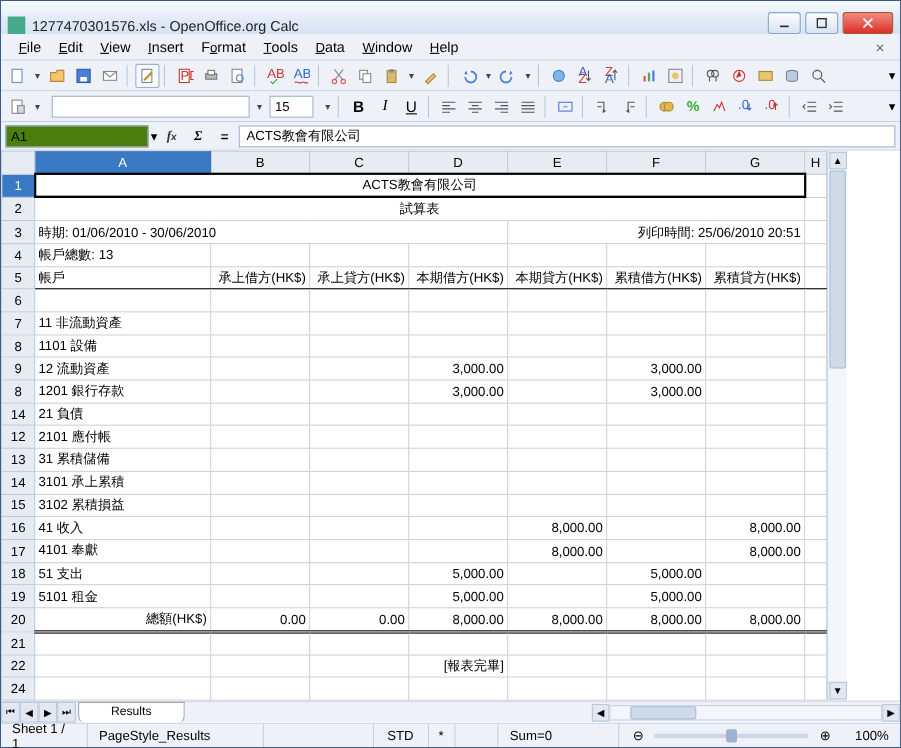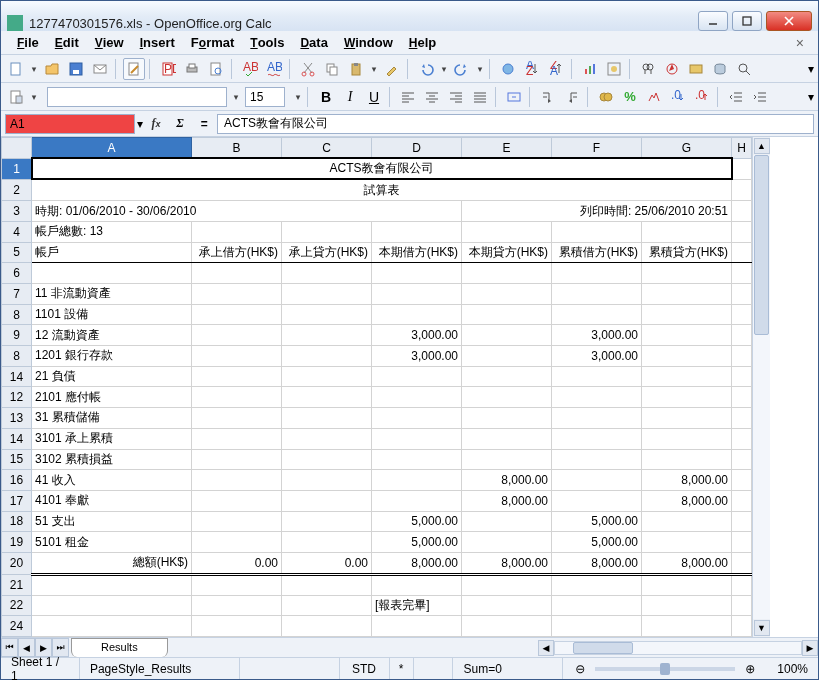--- a/index.html
+++ b/index.html
@@ -9,52 +9,52 @@
 
 .titlebar { height: 30px; background: linear-gradient(#f7fbff,#e3ecf7,#d7e3f3); display: flex; align-items: flex-end; padding: 0 6px; position: relative; }
 .titlebar .icon { width: 16px; height: 16px; background: #4a8; margin-right: 6px; display: inline-block; }
 .titlebar .title { flex: 1; color: #222; font-size: 13px; }
 .win-controls { display: flex; gap: 0; }
 .win-btn { width: 30px; height: 20px; border: 1px solid #8fa5c4; border-radius: 3px; margin-left: 4px; display: flex; align-items: center; justify-content: center; background: linear-gradient(#fafcff,#d8e4f2); }
 .win-btn.close { background: linear-gradient(#f28b82,#d93025); border-color: #a52; width: 46px; }
 .win-btn svg { width: 10px; height: 10px; }
 
 .menubar { height: 24px; display: flex; align-items: center; padding: 0 8px; background: #eef2f8; border-bottom: 1px solid #c6d2e2; position: relative; }
-.menu-item { padding: 3px 8px; cursor: default; font-size: 13px; font-weight: bold; }
+.menu-item { padding: 3px 8px; cursor: default; font-size: 13px; }
 .menu-item u { text-decoration: underline; }
 .menu-close { margin-left: auto; color: #666; font-size: 14px; padding: 0 6px; }
 
 .toolbar { min-height: 28px; display: flex; align-items: center; padding: 2px 4px; background: #eef2f8; border-bottom: 1px solid #c6d2e2; gap: 2px; flex-wrap: nowrap; }
 .tbtn { width: 22px; height: 22px; display: flex; align-items: center; justify-content: center; border-radius: 2px; cursor: default; }
 .tsep { width: 4px; height: 20px; border-left: 1px solid #b9c7da; margin: 0 2px; }
 .toolbar .dd { width:10px; display:flex; align-items:center; justify-content:center; color:#444; font-size:9px;}
 .toolbar svg { width: 16px; height: 16px; }
 .toolbar .chev { margin-left:auto; display:flex; gap:2px; align-items:center; }
 
 .formatbar select, .formatbar input { height: 20px; border: 1px solid #9eb1cd; background: #fff; font-size: 12px; padding: 0 4px; }
 .formatbar .font-name { width: 180px; margin:0 2px 0 6px; }
 .formatbar .font-size { width: 40px; margin:0 6px 0 2px; }
 .fb-btn { width:22px; height:22px; display:flex;align-items:center;justify-content:center; }
 
 .cellref-bar { height: 26px; display:flex; align-items:center; background:#eef2f8; border-bottom:1px solid #c6d2e2; padding: 2px 4px; gap:2px; }
-.cellref-bar .name-box { width: 130px; height:20px; border:1px solid #9eb1cd; background:#ef4444; padding:1px 4px; }
+.cellref-bar .name-box { width: 130px; height:20px; border:1px solid #9eb1cd; background:#4d7c0f; padding:1px 4px; }
 .cellref-bar .fx { width:22px; height:22px; display:flex;align-items:center;justify-content:center; font-style:italic; font-weight:bold; }
 .cellref-bar .formula-input { flex:1; height:20px; border:1px solid #9eb1cd; background:#fff; padding:1px 6px; }
 
 .sheet-area { flex:1; display:flex; flex-direction:column; background:#fff; overflow:hidden; position:relative; }
 .grid-wrap { flex:1; display:flex; overflow:hidden; }
 .grid { border-collapse: collapse; table-layout: fixed; }
 .grid td, .grid th { border: 1px solid #d3d3d3; height: 18px; padding: 0 3px; font-size: 12px; white-space: nowrap; overflow:hidden; color:#000; }
 .grid th { background: #e7ecf3; font-weight: normal; text-align: center; border-color:#becad9; }
 .row-hdr { width: 30px; text-align:center; background:#e7ecf3; border-color:#becad9; }
 .corner { background:#e7ecf3; }
 th.col-sel { background: #3a79c4 !important; color:#fff; border-color:#2f62a1;}
 .col-A { width:160px;} .col-B{width:90px;} .col-C{width:90px;} .col-D{width:90px;} .col-E{width:90px;} .col-F{width:90px;} .col-G{width:90px;} .col-H{width:20px;}
 td.num { text-align:right; }
-td.center { text-align:left; }
+td.center { text-align:right; }
 .r1-title { font-size: 20px; text-align:center; border-bottom: 2px solid #000 !important; }
 .r2-sub { font-size: 16px; text-align:center; }
 .heavy-dbl td { border-top: 1px solid #000 !important; border-bottom: 3px double #000 !important; }
 .hdrRow td { border-bottom: 1px solid #000 !important; }
 
 .active-cell { outline: 2px solid #000; outline-offset:-1px; }
 
 .vscroll { width:18px; background:#ecf0f6; border-left:1px solid #c6d2e2; display:flex; flex-direction:column; }
 .vscroll .arrow, .hscroll .arrow { width:16px; height:16px; background:#e2e8f1; border:1px solid #b9c7da; margin:1px auto; display:flex;align-items:center;justify-content:center; font-size:9px;}
 .vscroll .track { flex:1; background:#f3f6fb; }

